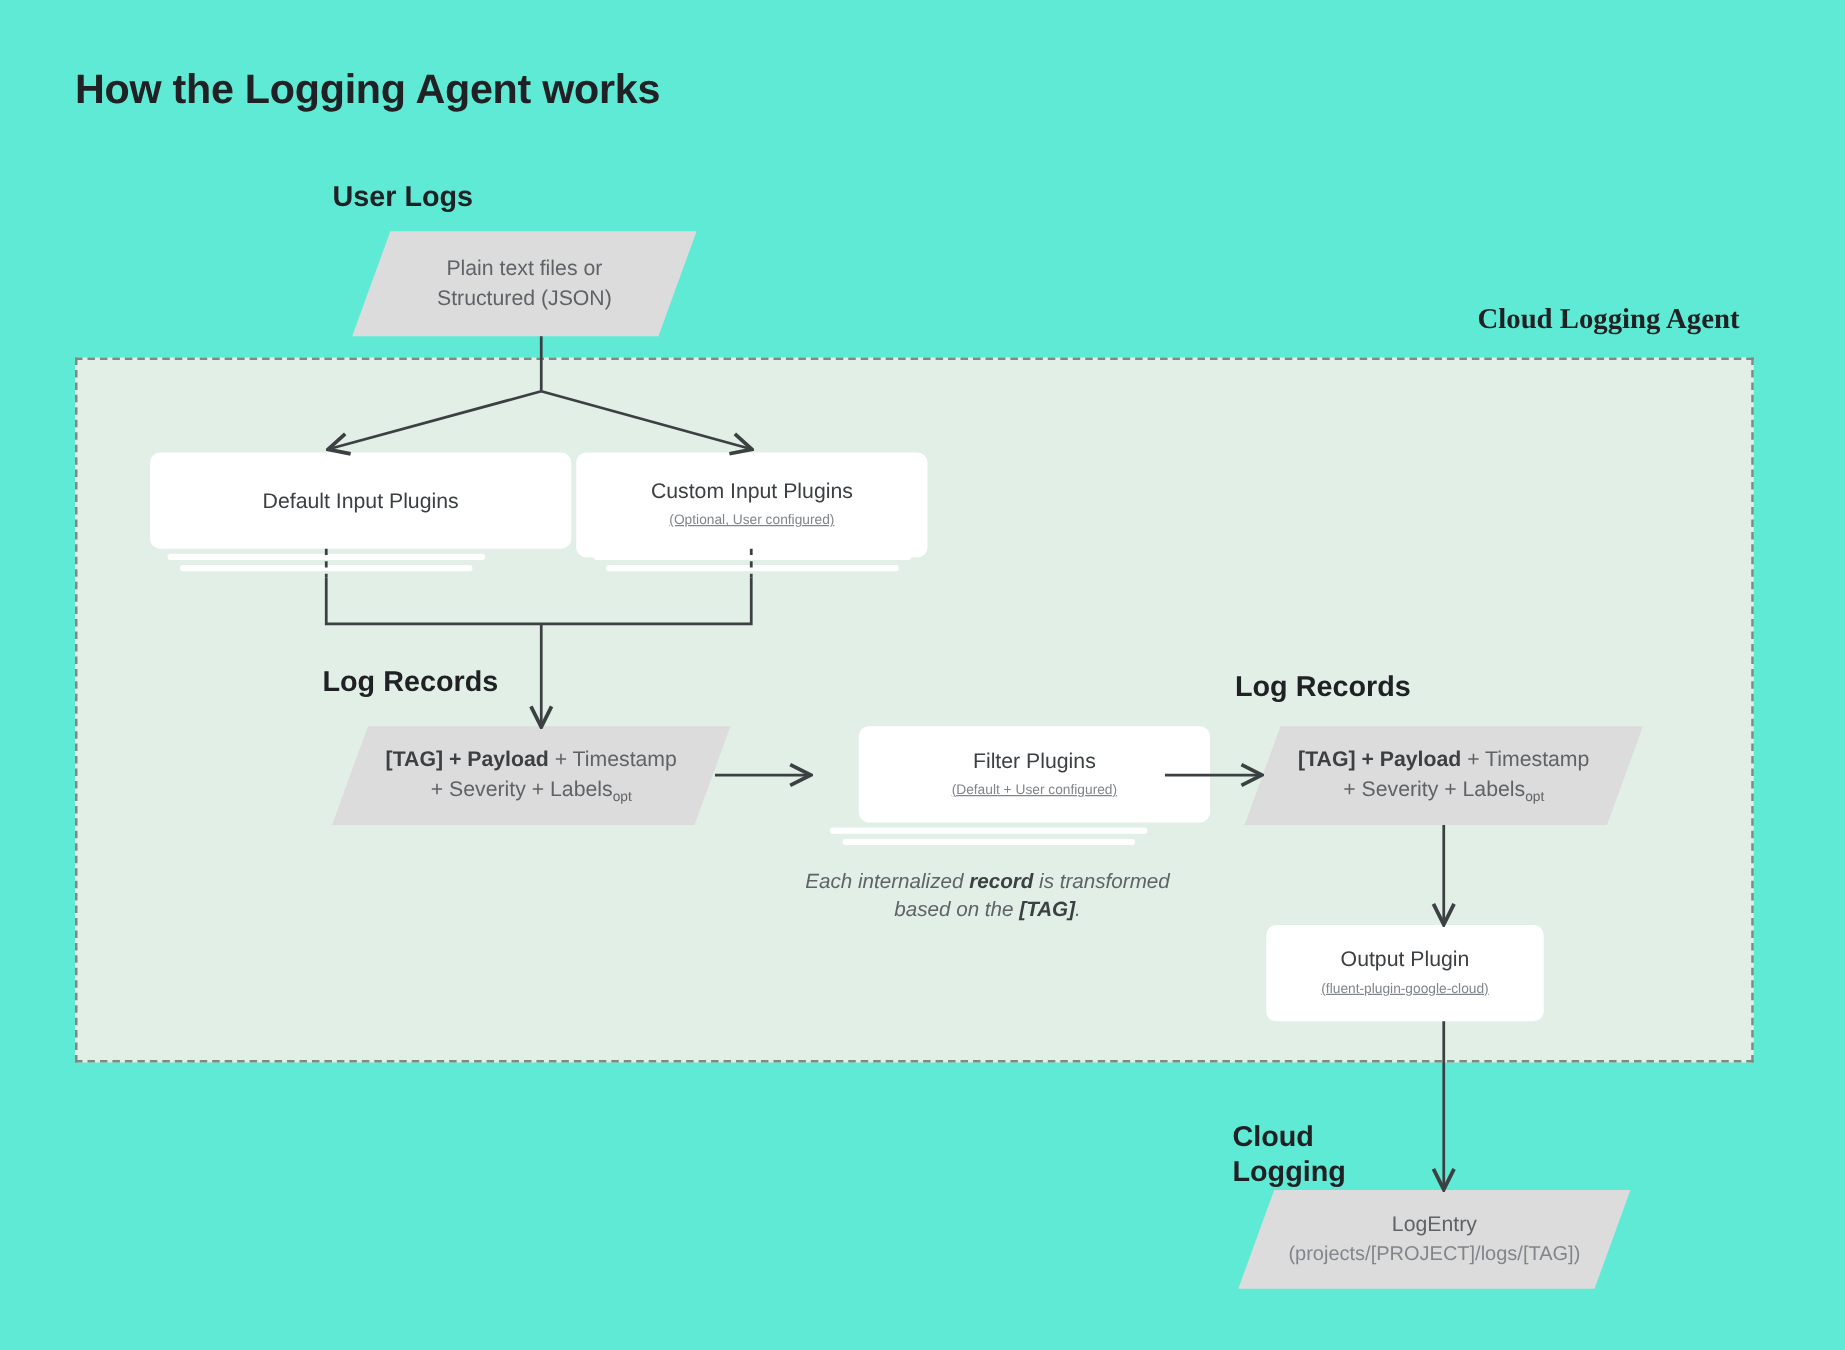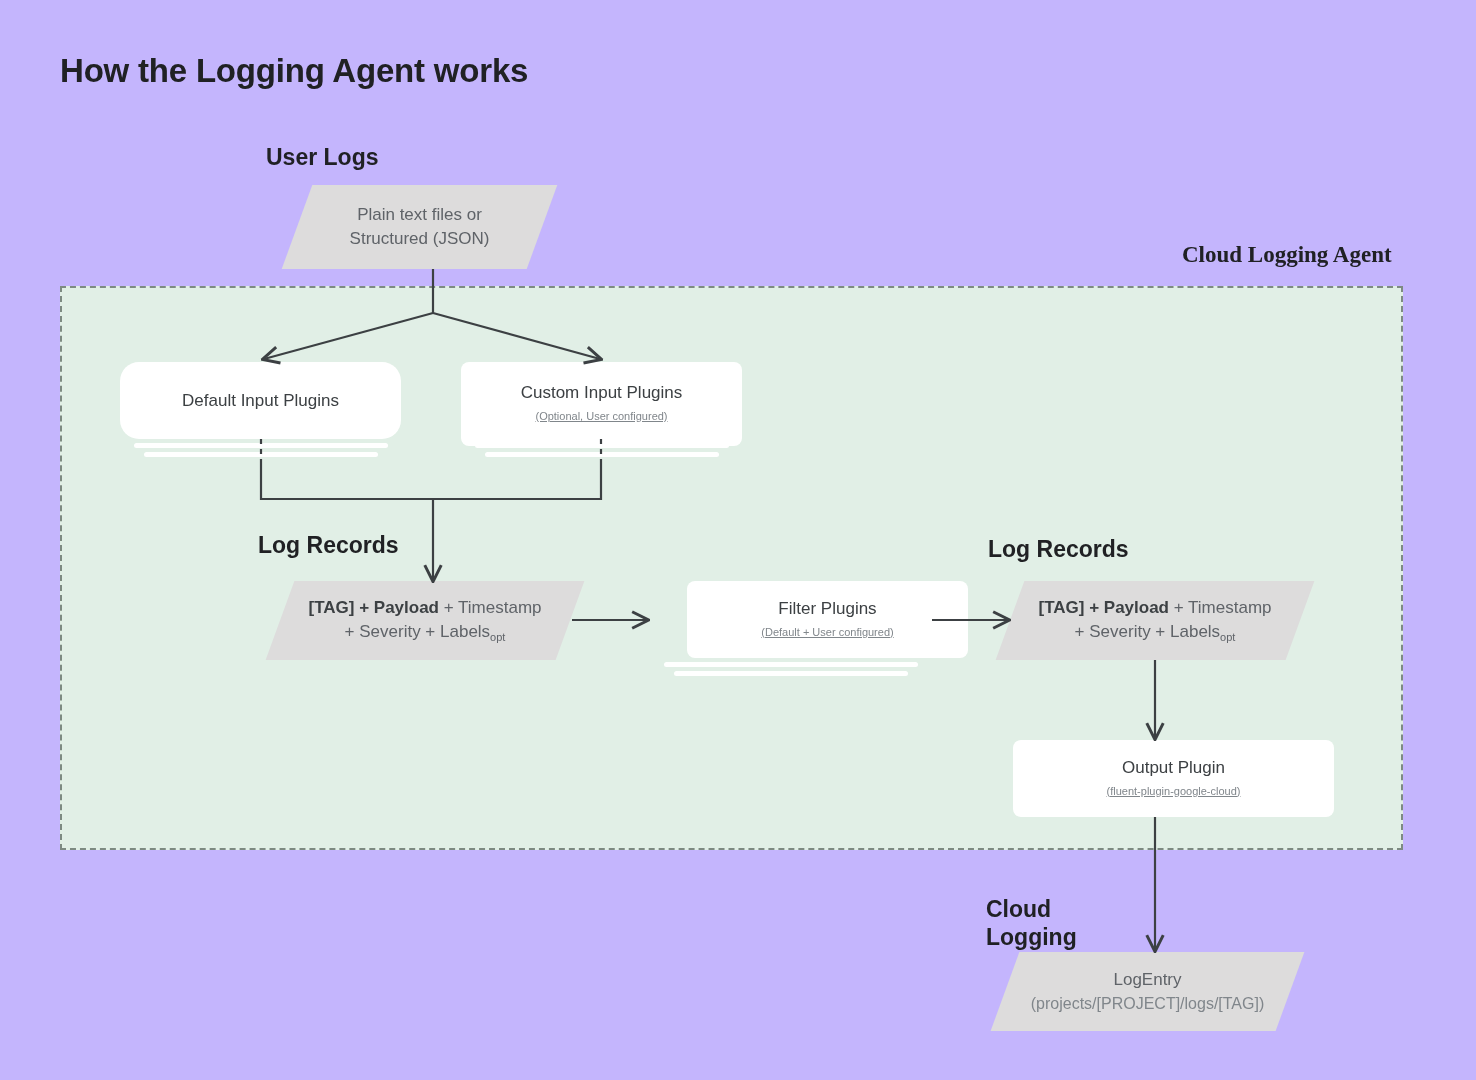--- a/index.html
+++ b/index.html
@@ -9,21 +9,21 @@
     background: #e0f2fb;
   }
   body {
     font-family: "Liberation Sans", sans-serif;
     -webkit-font-smoothing: antialiased;
   }
   #canvas {
     position: relative;
     width: 1476px;
     height: 1080px;
-    background: #c4b5fd;
+    background: #5eead4;
     overflow: hidden;
   }
 
   
   .page-title {
     position: absolute;
     left: 60px;
     top: 52px;
     font-size: 33px;
     font-weight: bold;
@@ -161,21 +161,21 @@
     <span>Logging</span>
   </div>
 
   <div class="para" style="left:297px; top:185px; width:245px; height:84px;">
     <div class="para-text">
       <span>Plain text files or</span>
       <span>Structured (JSON)</span>
     </div>
   </div>
 
-  <div class="card" style="left:120px; top:362px; width:281px; height:77px;border-radius:19px;">
+  <div class="card" style="left:120px; top:362px; width:337px; height:77px;">
     <div class="ttl">Default Input Plugins</div>
   </div>
   <div class="stack" style="left:134px; top:443px; width:254px;"></div>
   <div class="stack" style="left:144px; top:452px; width:234px;"></div>
 
   <div class="card" style="left:461px; top:362px; width:281px; height:84px;">
     <div class="ttl">Custom Input Plugins</div>
     <div class="sub">(Optional, User configured)</div>
   </div>
   <div class="stack" style="left:475px; top:443px; width:254px;"></div>
@@ -195,32 +195,36 @@
   <div class="stack" style="left:664px; top:662px; width:254px;"></div>
   <div class="stack" style="left:674px; top:671px; width:234px;"></div>
 
   <div class="para" style="left:1010px; top:581px; width:290px; height:79px;">
     <div class="para-text">
       <span><b>[TAG] + Payload</b><span class="plain"> + Timestamp</span></span>
       <span><span>+ Severity + Labels</span><sub class="opt">opt</sub></span>
     </div>
   </div>
 
-  <div class="card" style="left:1013px; top:740px; width:321px; height:77px;">
+  <div class="card" style="left:1013px; top:740px; width:222px; height:77px;">
     <div class="ttl">Output Plugin</div>
     <div class="sub">(fluent-plugin-google-cloud)</div>
   </div>
 
   <div class="para" style="left:1005px; top:952px; width:285px; height:79px;">
     <div class="para-text">
       <span>LogEntry</span>
       <span class="sub">(projects/[PROJECT]/logs/[TAG])</span>
     </div>
   </div>
 
+  <div class="note" style="left:640px; top:694px; width:300px;">
+    <span><span>Each internalized </span><b>record</b><span> is</span></span>
+    <span><span>transformed based on the </span><b>[TAG]</b><span>.</span></span>
+  </div>
 
   <svg class="wires" viewBox="0 0 1476 1080" xmlns="http://www.w3.org/2000/svg">
     <defs>
       <marker id="arrow" viewBox="0 0 12 12" refX="10" refY="6" markerWidth="9" markerHeight="9" orient="auto-start-reverse">
         <path d="M 1 1 L 11 6 L 1 11" fill="none" stroke="#3c4043" stroke-width="1.8"></path>
       </marker>
     </defs>
 
     <path d="M 433 269 L 433 313" stroke="#3c4043" stroke-width="2.2" fill="none"></path>
 

